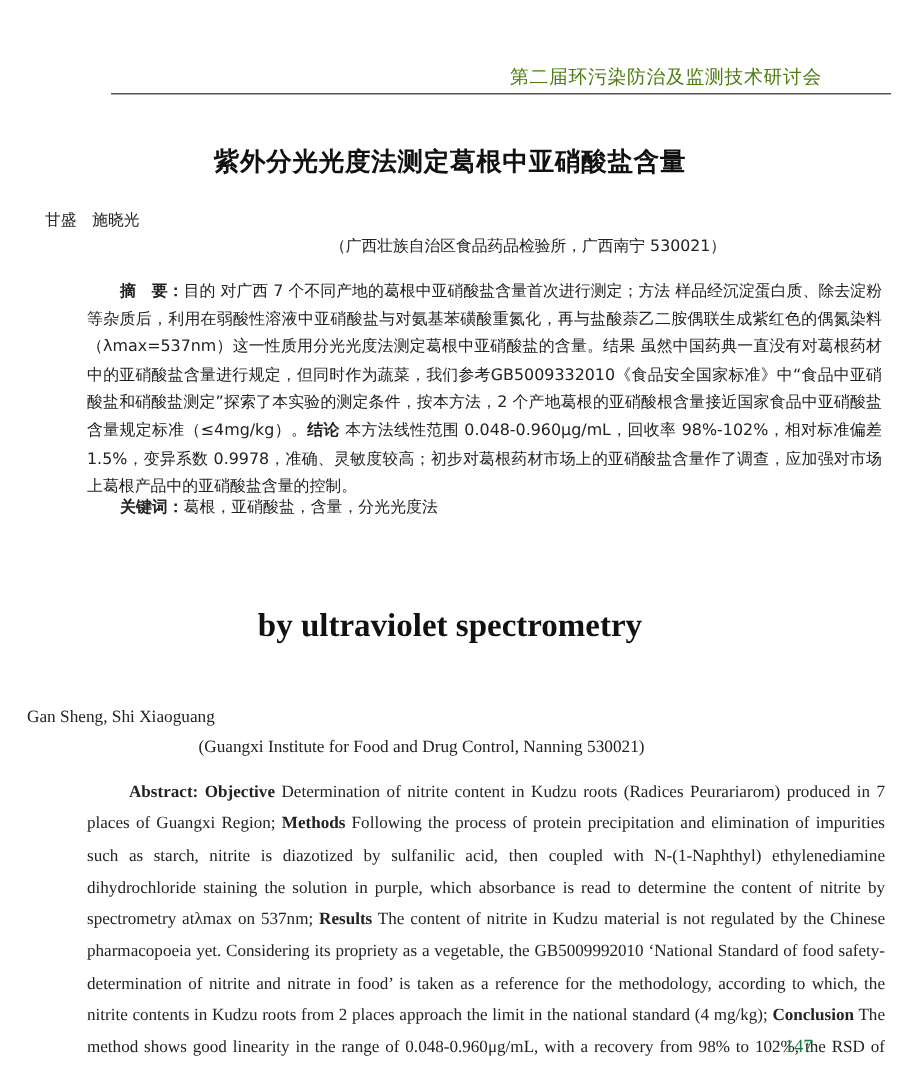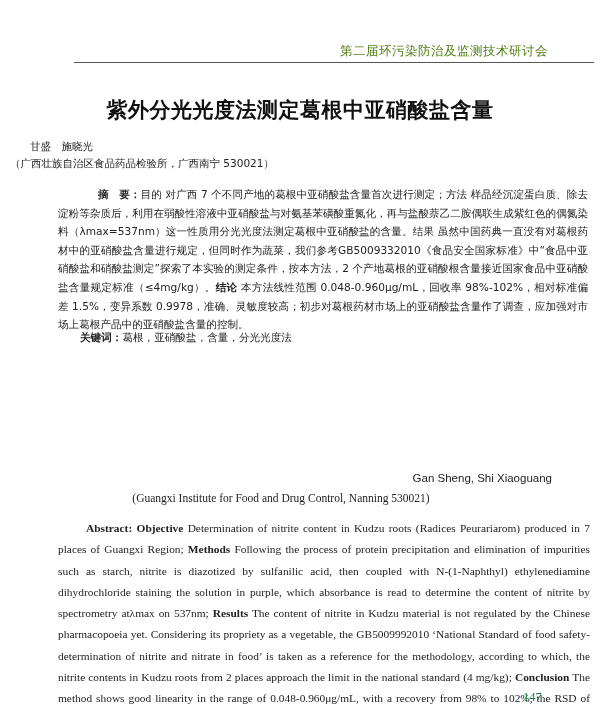--- a/index.html
+++ b/index.html
@@ -12,53 +12,53 @@
     position: absolute; top: 43px; left: 340px;
     font-size: 12.5px; letter-spacing: 0.5px; color: #4d7c0f;
     font-family: "DejaVu Sans", sans-serif;
   }
   .header-rule {
     position: absolute; top: 62px; left: 74px; width: 520px; height: 1px;
     background: #555;
   }
   .cn-title {
     position: absolute; top: 96px; left: 0; width: 600px; text-align: center;
-    font-family: "DejaVu Sans", sans-serif; font-weight: bold; font-size: 21px;
+    font-family: "DejaVu Sans", sans-serif; font-weight: bold; font-size: 17px;
     letter-spacing: 0.5px; color: #111;
   }
   .cn-authors {
     position: absolute; top: 140px; left: 0; width: 600px; text-align: left;
     font-size: 10.5px; color: #222; font-family: "DejaVu Sans", sans-serif;
     padding-left: 30px; box-sizing: border-box;
   }
   .cn-affil {
-    position: absolute; top: 157px; left: 0; width: 484px; text-align: left;
+    position: absolute; top: 157px; left: 0; width: 484px; text-align: right;
     font-size: 10.5px; color: #222; font-family: "DejaVu Sans", sans-serif;
     padding-left: 10px; box-sizing: border-box;
   }
   .cn-abstract {
     position: absolute; top: 185px; left: 58px; width: 530px;
     font-size: 10.6px; line-height: 18.6px; color: #222;
     font-family: "DejaVu Sans", sans-serif; text-align: justify;
   }
-  .cn-abstract .lead { font-weight: bold; margin-left: 40px; }
+  .cn-abstract .lead { font-weight: bold; margin-left: 22px; }
   .cn-abstract b { font-weight: bold; }
   .cn-keywords {
     position: absolute; top: 331px; left: 80px;
     font-size: 10.6px; color: #222; font-family: "DejaVu Sans", sans-serif;
   }
   .cn-keywords .kw-label { font-weight: bold; }
   .en-title {
     position: absolute; top: 400px; left: 0; width: 600px; text-align: center;
     font-family: "Liberation Serif", serif; font-weight: bold; font-size: 22px;
     line-height: 33px; color: #111;
   }
   .en-authors {
-    position: absolute; top: 472px; left: 0; width: 552px; text-align: right;
-    font-family: Liberation Sans, sans-serif; font-size: 11.5px; color: #222;
+    position: absolute; top: 472px; left: 0; width: 552px; text-align: left;
+    font-family: Liberation Serif, serif; font-size: 11.5px; color: #222;
     padding-left: 18px; box-sizing: border-box;
   }
   .en-affil {
     position: absolute; top: 492px; left: 0; width: 544px; text-align: center;
     font-family: "Liberation Serif", serif; font-size: 11.5px; color: #222;
     padding-left: 18px; box-sizing: border-box;
   }
   .en-abstract {
     position: absolute; top: 518px; left: 58px; width: 532px;
     font-family: "Liberation Serif", serif; font-size: 11.4px; line-height: 21.3px;
@@ -83,20 +83,21 @@
 
 <div class="cn-abstract">
   <span class="lead">摘　要：</span><span>目的</span><span> 对广西 7 个不同产地的葛根中亚硝酸盐含量首次进行测定；</span><span>方法</span><span> 样品经沉淀蛋白质、除去淀粉等杂质后，利用在弱酸性溶液中亚硝酸盐与对氨基苯磺酸重氮化，再与盐酸萘乙二胺偶联生成紫红色的偶氮染料（λmax=537nm）这一性质用分光光度法测定葛根中亚硝酸盐的含量。</span><span>结果</span><span> 虽然中国药典一直没有对葛根药材中的亚硝酸盐含量进行规定，但同时作为蔬菜，我们参考GB5009332010《食品安全国家标准》中“食品中亚硝酸盐和硝酸盐测定”探索了本实验的测定条件，按本方法，2 个产地葛根的亚硝酸根含量接近国家食品中亚硝酸盐含量规定标准（≤4mg/kg）。</span><b>结论</b><span> 本方法线性范围 0.048-0.960μg/mL，回收率 98%-102%，相对标准偏差 1.5%，变异系数 0.9978，准确、灵敏度较高；初步对葛根药材市场上的亚硝酸盐含量作了调查，应加强对市场上葛根产品中的亚硝酸盐含量的控制。</span>
 </div>
 
 <div class="cn-keywords">
   <span class="kw-label">关键词：</span><span>葛根，亚硝酸盐，含量，分光光度法</span>
 </div>
 
 <div class="en-title">
+  <div>by ultraviolet spectrometry</div>
 </div>
 <div class="en-authors">Gan Sheng, Shi Xiaoguang</div>
 <div class="en-affil">(Guangxi Institute for Food and Drug Control, Nanning 530021)</div>
 
 <div class="en-abstract">
   <span class="lead">Abstract:</span> <b>Objective</b><span> Determination of nitrite content in Kudzu roots (Radices Peurariarom) produced in 7 places of Guangxi Region;</span> <b>Methods</b><span> Following the process of protein precipitation and elimination of impurities such as starch, nitrite is diazotized by sulfanilic acid, then coupled with N-(1-Naphthyl) ethylenediamine dihydrochloride staining the solution in purple, which absorbance is read to determine the content of nitrite by spectrometry atλmax on 537nm;</span> <b>Results</b><span> The content of nitrite in Kudzu material is not regulated by the Chinese pharmacopoeia yet. Considering its propriety as a vegetable, the GB5009992010 ‘National Standard of food safety-determination of nitrite and nitrate in food’ is taken as a reference for the methodology, according to which, the nitrite contents in Kudzu roots from 2 places approach the limit in the national standard (4 mg/kg);</span> <b>Conclusion</b><span> The method shows good linearity in the range of 0.048-0.960μg/mL, with a recovery from 98% to 102%, the RSD of 1.5% and the</span>
 </div>
 
 <div class="page-number">147</div>
 

